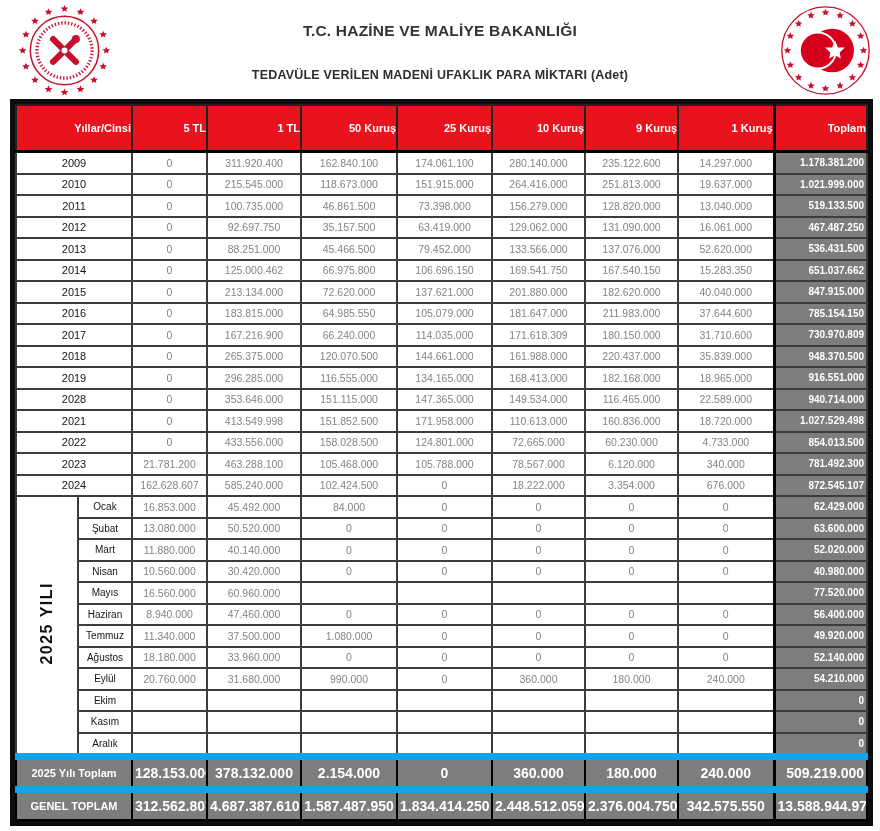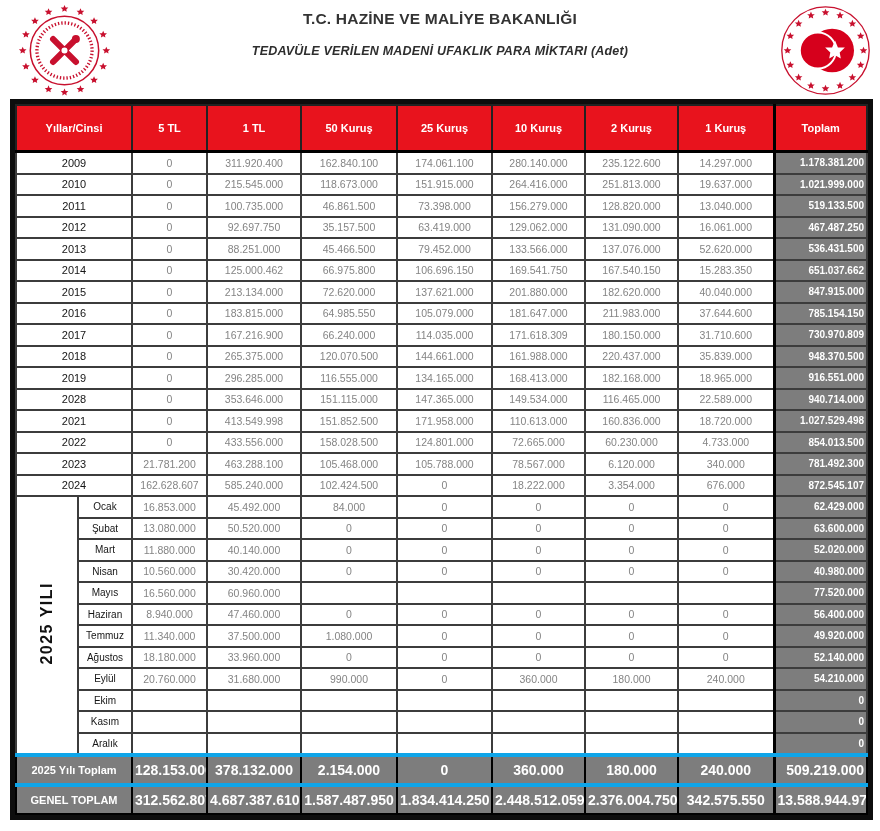--- a/index.html
+++ b/index.html
@@ -6,47 +6,47 @@
   body{
     width:880px;height:831px;background:#fff;
     font-family:"Liberation Sans", sans-serif;
     -webkit-font-smoothing:antialiased;
   }
   
   .page-header{position:relative;height:99px;}
   .logo{position:absolute;top:3px;width:95px;height:95px;}
   .logo.left{left:17px;}
   .logo.right{right:7px;}
-  .titles{text-align:center;padding-top:9px;color:#333;}
+  .titles{text-align:center;padding-top:21px;color:#333;}
   .t1{font-size:15.5px;font-weight:bold;line-height:20px;letter-spacing:.2px;}
-  .sub{margin-top:15px;font-size:12.5px;font-weight:bold;color:#2e2e2e;letter-spacing:.2px;font-style:italic;}
+  .sub{margin-top:27px;font-size:12.5px;font-weight:bold;color:#2e2e2e;letter-spacing:.2px;}
   
   .table-outer{margin-left:10px;width:fit-content;border:5px solid #0d0d0d;background:#fff;}
   table{border-collapse:collapse;table-layout:fixed;width:851px;background:#fff;}
   th{
     background:#e8131d;color:#fff;font-size:11px;font-weight:bold;
-    height:44px;border:2px solid #222;padding:0;text-align:center;margin-left:20px;
+    height:44px;border:2px solid #222;padding:0;text-align:right;margin-left:20px;
   }
   thead tr{border-bottom:3px solid #000;}
   td{
     border:2px solid #3c3c3c;text-align:center;vertical-align:middle;
     padding:0 2px;overflow:hidden;white-space:nowrap;
   }
   .year-row td,.month-row td{height:19.5px;}
   .label-cell{font-weight:normal;color:#151515;font-size:11px;}
   .month-label{font-size:10px;}
   .num{color:#848484;font-size:10.5px;}
   .total,th.total-th{border-left:3px solid #000;}
   .total{background:#7d7d7d;color:#fff;font-weight:bold;font-size:10px;text-align:right;}
   .vert-cell{background:#fff;border:2px solid #3c3c3c;}
   .vert-text{
     writing-mode:vertical-rl;transform:rotate(180deg);display:inline-block;
     font-weight:bold;font-size:16px;color:#111;letter-spacing:1.5px;
   }
-  tr.totalrow{border-top:4px solid #0ea5e9;}
+  tr.totalrow{border-top:7px solid #0ea5e9;}
   tr.totalrow td{background:#7d7d7d;color:#fff;font-weight:bold;font-size:14px;height:26px;border-color:#000;}
   tr.totalrow td.rowlabel{font-size:11px;}
 </style>
 </head>
 <body>
 
 <div class="page-header">
 
   <svg class="logo left" viewBox="0 0 100 100">
     <defs>
@@ -126,21 +126,21 @@
       <col style="width:93px">
     </colgroup>
     <thead>
       <tr>
         <th colspan="2">Yıllar/Cinsi</th>
         <th>5 TL</th>
         <th>1 TL</th>
         <th>50 Kuruş</th>
         <th>25 Kuruş</th>
         <th>10 Kuruş</th>
-        <th>2 Kuruş</th>
+        <th>9 Kuruş</th>
         <th>1 Kuruş</th>
         <th class="total-th">Toplam</th>
       </tr>
     </thead>
     <tbody id="tbody">
         <tr class="year-row">
           <td class="label-cell" colspan="2">2009</td>
           <td class="num">0</td>
           <td class="num">311.920.400</td>
           <td class="num">162.840.100</td>

